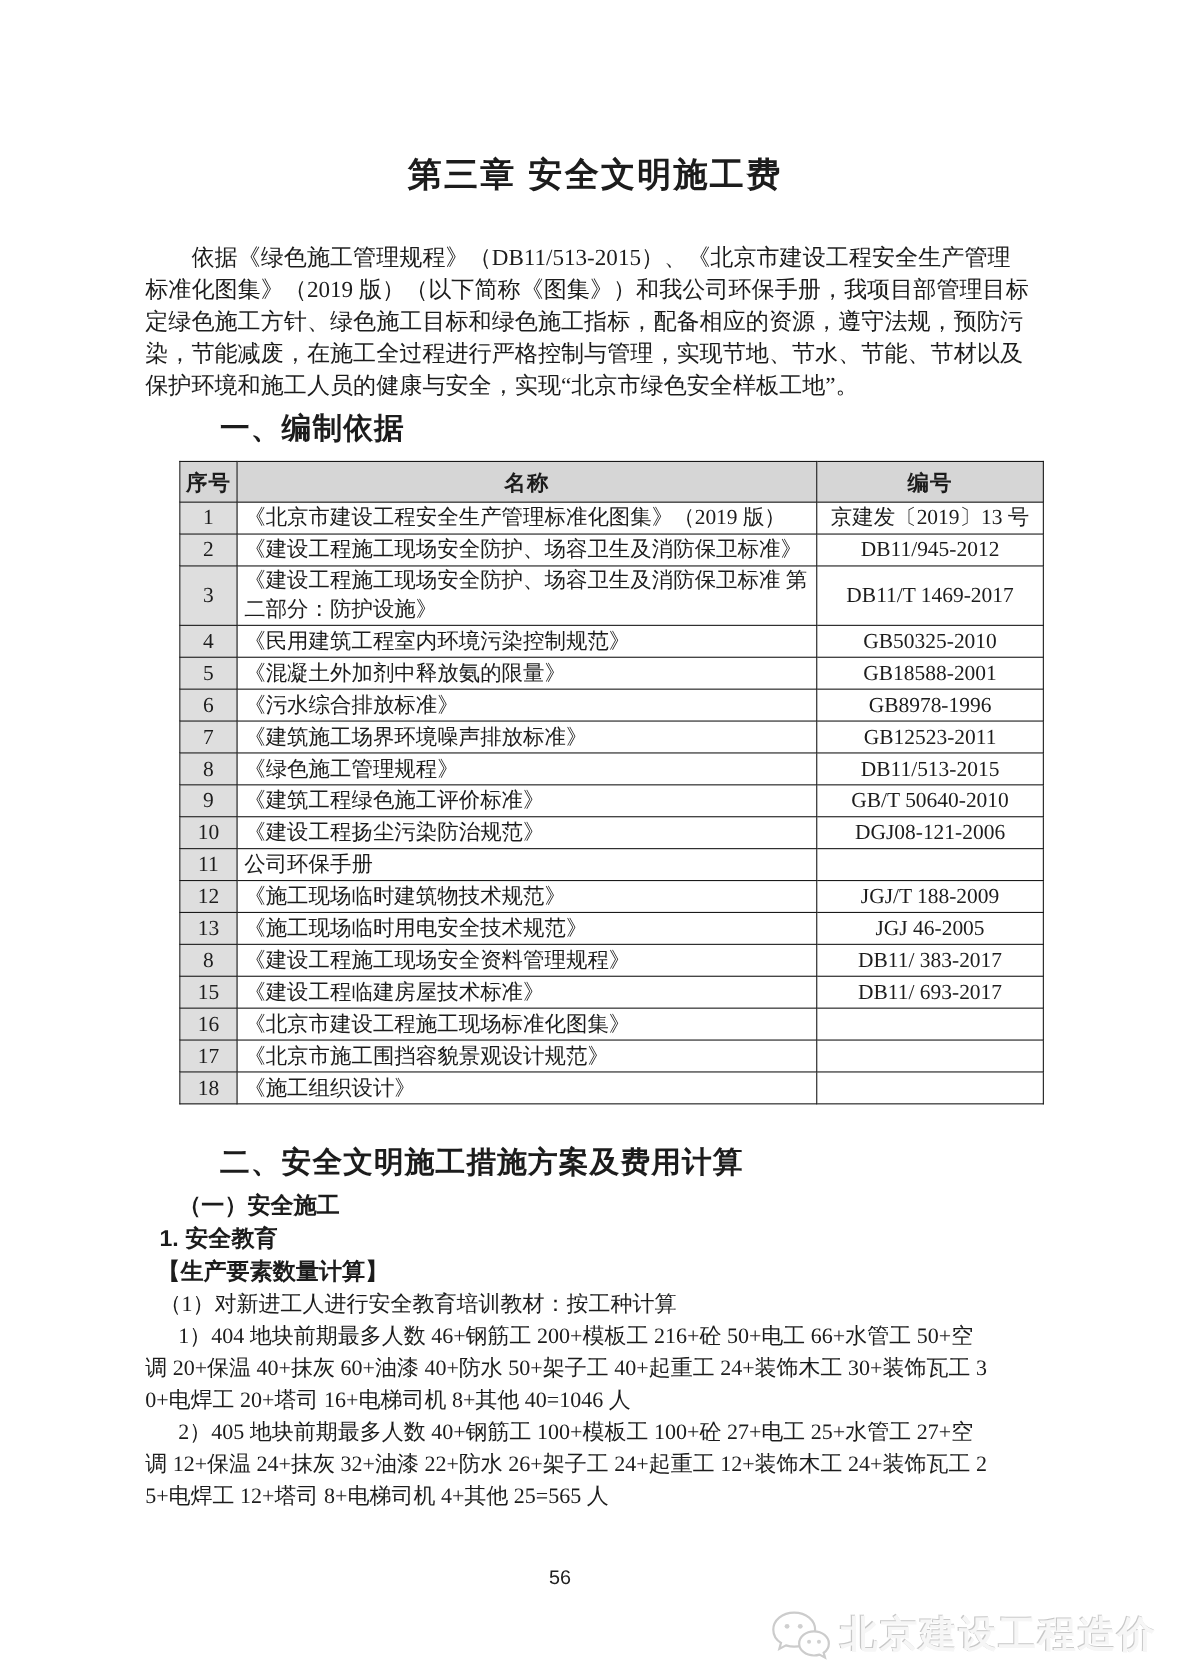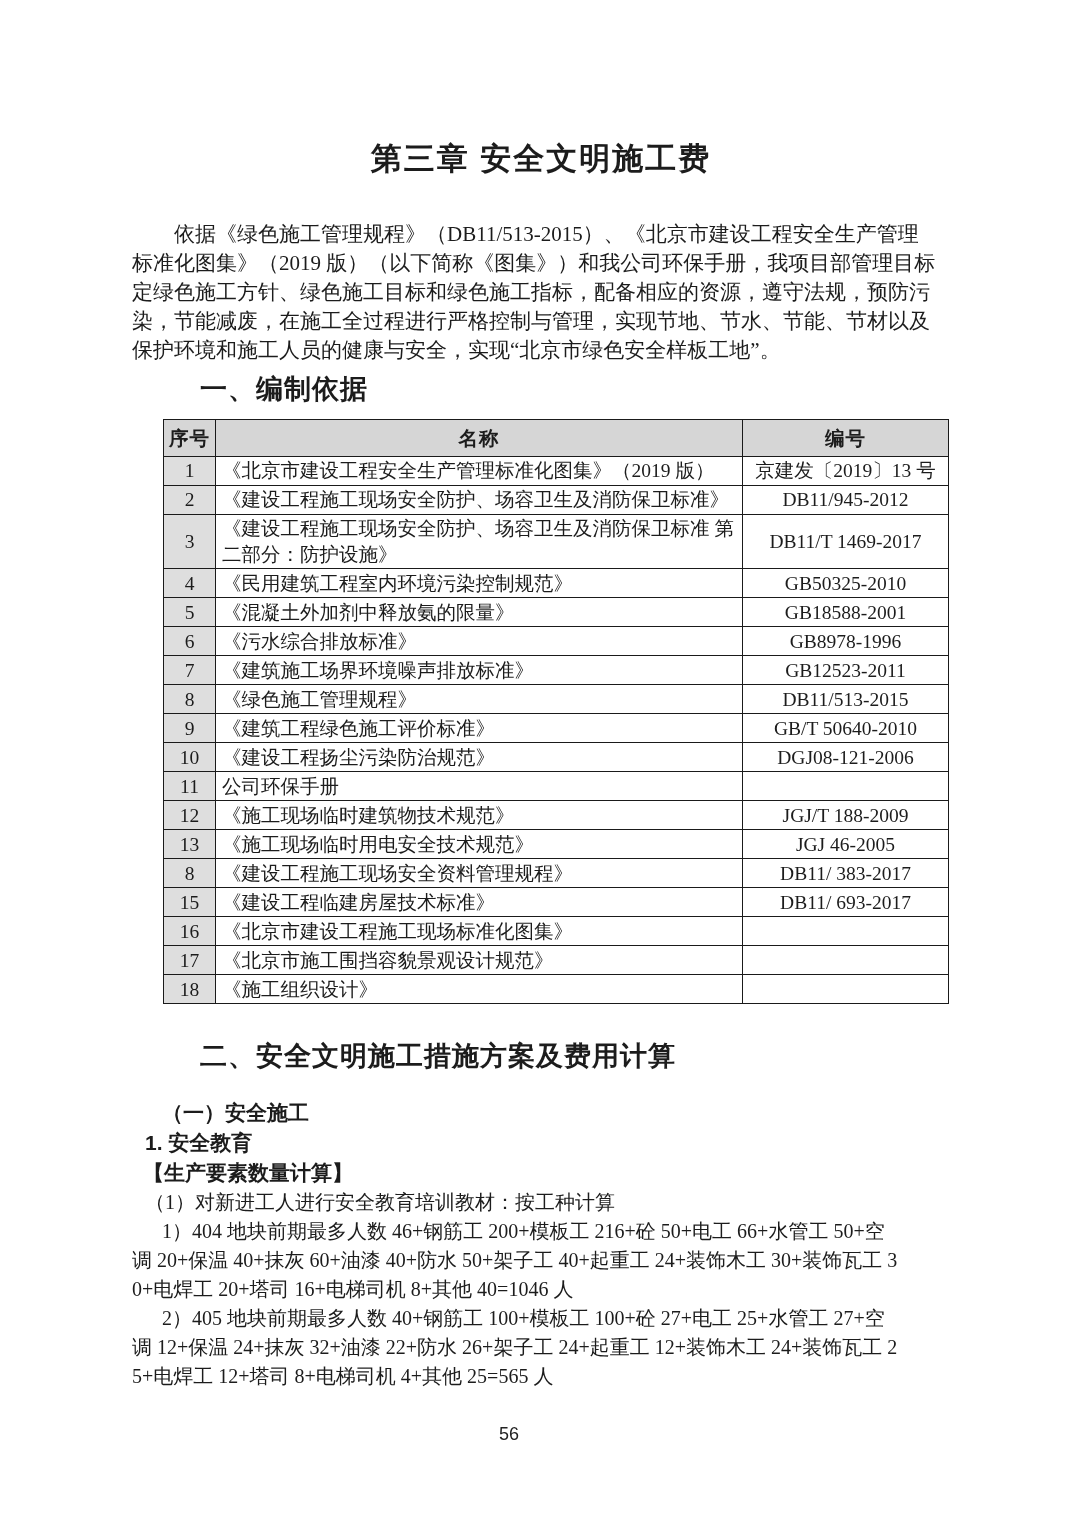--- a/index.html
+++ b/index.html
@@ -68,21 +68,21 @@
   .ref-table td { height: 29px; line-height: 1.32; }
   .ref-table td.no   { background: #dedede; text-align: center; }
   .ref-table td.name { text-align: left; padding: 1px 4px 1px 6px; }
   .ref-table td.code { text-align: center; }
   .subhead {
     font-family: "Liberation Sans", "DejaVu Sans", sans-serif;
     font-weight: bold;
     font-size: 21px;
     line-height: 30px;
   }
-  .subhead-1 { margin-top: 24px; margin-left: 30px; }
+  .subhead-1 { margin-top: 8px; margin-left: 30px; }
   .subhead-2 { margin-left: 13px; }
   .subhead-3 { margin-left: 11px; }
   .body-line {
     font-size: 20px;
     line-height: 29px;
     text-indent: 13px;
     white-space: nowrap;
   }
   .calc { font-size: 20px; line-height: 29px; }
   .calc .tline { white-space: nowrap; }
@@ -256,13 +256,30 @@
     <div class="calc">
         <div class="tline">2）405 地块前期最多人数 40+钢筋工 100+模板工 100+砼 27+电工 25+水管工 27+空</div>
         <div class="tline">调 12+保温 24+抹灰 32+油漆 22+防水 26+架子工 24+起重工 12+装饰木工 24+装饰瓦工 2</div>
         <div class="tline">5+电焊工 12+塔司 8+电梯司机 4+其他 25=565 人</div>
       </div>
 
   </div>
 
   <div class="page-number">56</div>
 
+  <div class="watermark">
+    <span class="wm-icon">
+      <svg width="58" height="48" viewBox="0 0 58 48">
+        <g fill="#ffffff" stroke="#cccccc" stroke-width="2">
+          <path d="M24 4 C13 4 5 11 5 19.5 C5 24.5 7.8 28.8 12 31.5 L10.5 37 L16.5 33.8 C18.8 34.5 21.3 35 24 35 C35 35 43 28 43 19.5 C43 11 35 4 24 4 Z"></path>
+          <path d="M42 21 C34.5 21 28.5 26 28.5 32 C28.5 38 34.5 43 42 43 C43.8 43 45.5 42.7 47 42.2 L52 44.8 L50.8 40.5 C53.8 38.5 55.5 35.5 55.5 32 C55.5 26 49.5 21 42 21 Z"></path>
+        </g>
+        <g fill="#d0d0d0">
+          <circle cx="17.5" cy="16.5" r="2.2"></circle>
+          <circle cx="29.5" cy="16.5" r="2.2"></circle>
+          <circle cx="37.5" cy="30.5" r="1.8"></circle>
+          <circle cx="46.5" cy="30.5" r="1.8"></circle>
+        </g>
+      </svg>
+    </span>
+    <span class="wm-text">北京建设工程造价</span>
+  </div>
 </div>
 
 </body></html>

